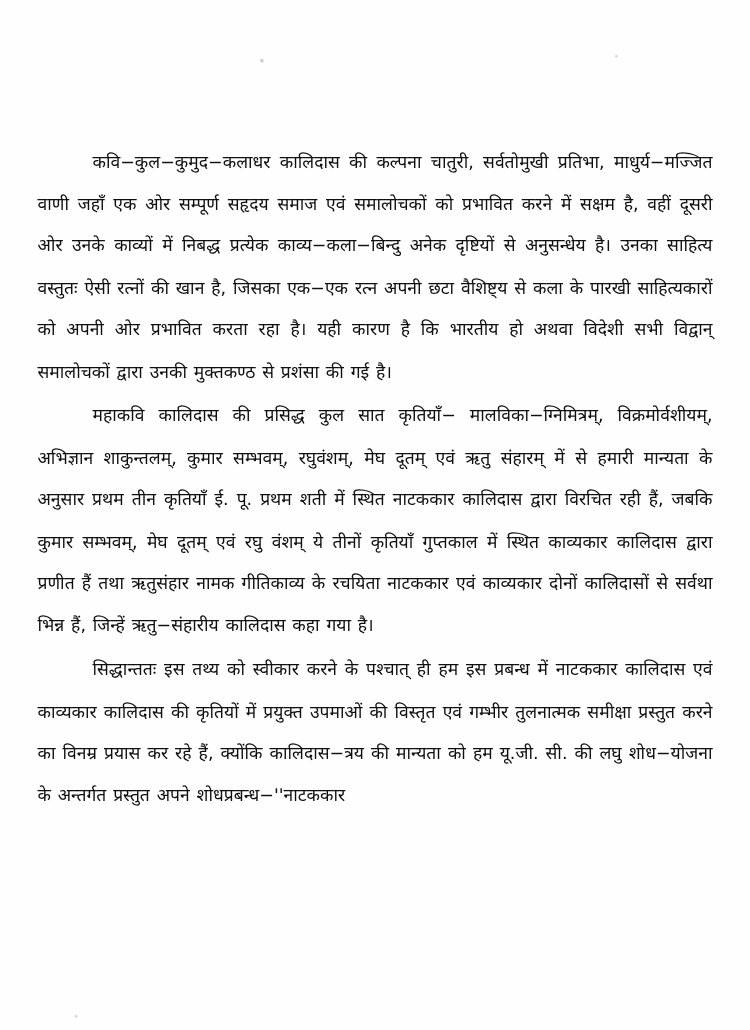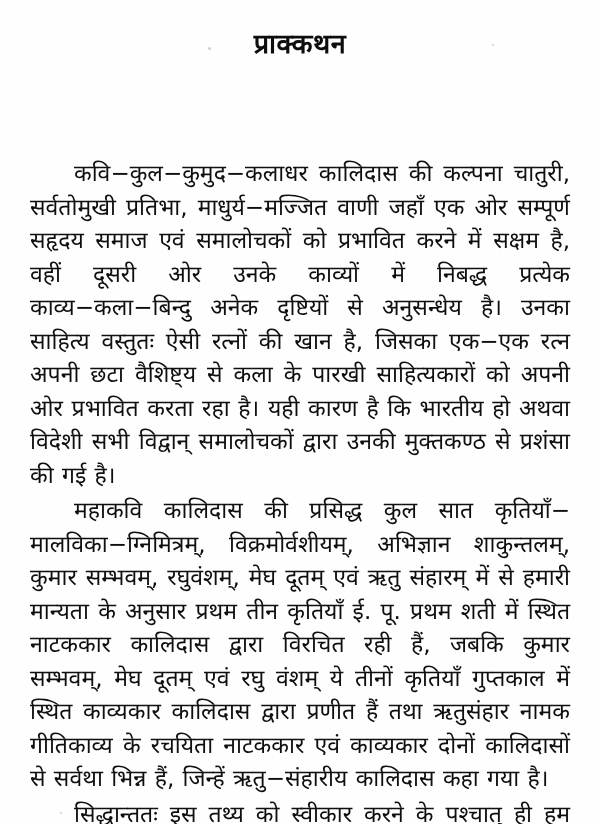--- a/index.html
+++ b/index.html
@@ -31,21 +31,21 @@
     color: #0d0d0d;
     font-family: "DejaVu Sans", "Liberation Sans", sans-serif;
   }
   .body-block {
     margin-top: 96px;
   }
   p.para {
     margin: 0 0 2px 0;
     text-align: justify;
     text-justify: inter-word;
-    font-size: 23px;
+    font-size: 14px;
     line-height: 33.5px;
     text-indent: 44px;
     color: #0f0f0f;
     font-family: "DejaVu Sans", "Liberation Sans", sans-serif;
     font-weight: 500;
     word-spacing: 1px;
   }
   p.para:last-child {
     margin-bottom: 0;
   }
@@ -56,21 +56,20 @@
   }
   .speck-a { left: 208px; top: 47px; width: 3px; height: 3px; }
   .speck-b { left: 492px; top: 44px; width: 2px; height: 2px; }
   .speck-c { left: 60px;  top: 812px; width: 2px; height: 2px; }
 </style>
 </head>
 <body>
 
 <div class="page">
 
-  <h1 class="page-title">प्राक्कथन</h1>
 
   <div class="body-block">
     <p class="para">कवि−कुल−कुमुद−कलाधर कालिदास की कल्पना चातुरी, सर्वतोमुखी प्रतिभा, माधुर्य−मज्जित वाणी जहाँ एक ओर सम्पूर्ण सहृदय समाज एवं समालोचकों को प्रभावित करने में सक्षम है, वहीं दूसरी ओर उनके काव्यों में निबद्ध प्रत्येक काव्य−कला−बिन्दु अनेक दृष्टियों से अनुसन्धेय है। उनका साहित्य वस्तुतः ऐसी रत्नों की खान है, जिसका एक−एक रत्न अपनी छटा वैशिष्ट्य से कला के पारखी साहित्यकारों को अपनी ओर प्रभावित करता रहा है। यही कारण है कि भारतीय हो अथवा विदेशी सभी विद्वान् समालोचकों द्वारा उनकी मुक्तकण्ठ से प्रशंसा की गई है।</p>
     <p class="para">महाकवि कालिदास की प्रसिद्ध कुल सात कृतियाँ− मालविका−ग्निमित्रम्, विक्रमोर्वशीयम्, अभिज्ञान शाकुन्तलम्, कुमार सम्भवम्, रघुवंशम्, मेघ दूतम् एवं ऋतु संहारम् में से हमारी मान्यता के अनुसार प्रथम तीन कृतियाँ ई. पू. प्रथम शती में स्थित नाटककार कालिदास द्वारा विरचित रही हैं, जबकि कुमार सम्भवम्, मेघ दूतम् एवं रघु वंशम् ये तीनों कृतियाँ गुप्तकाल में स्थित काव्यकार कालिदास द्वारा प्रणीत हैं तथा ऋतुसंहार नामक गीतिकाव्य के रचयिता नाटककार एवं काव्यकार दोनों कालिदासों से सर्वथा भिन्न हैं, जिन्हें ऋतु−संहारीय कालिदास कहा गया है।</p>
     <p class="para">सिद्धान्ततः इस तथ्य को स्वीकार करने के पश्चात् ही हम इस प्रबन्ध में नाटककार कालिदास एवं काव्यकार कालिदास की कृतियों में प्रयुक्त उपमाओं की विस्तृत एवं गम्भीर तुलनात्मक समीक्षा प्रस्तुत करने का विनम्र प्रयास कर रहे हैं, क्योंकि कालिदास−त्रय की मान्यता को हम यू.जी. सी. की लघु शोध−योजना के अन्तर्गत प्रस्तुत अपने शोधप्रबन्ध−''नाटककार</p>
   </div>
 
   <span class="speck speck-a"></span>
   <span class="speck speck-b"></span>
   <span class="speck speck-c"></span>

